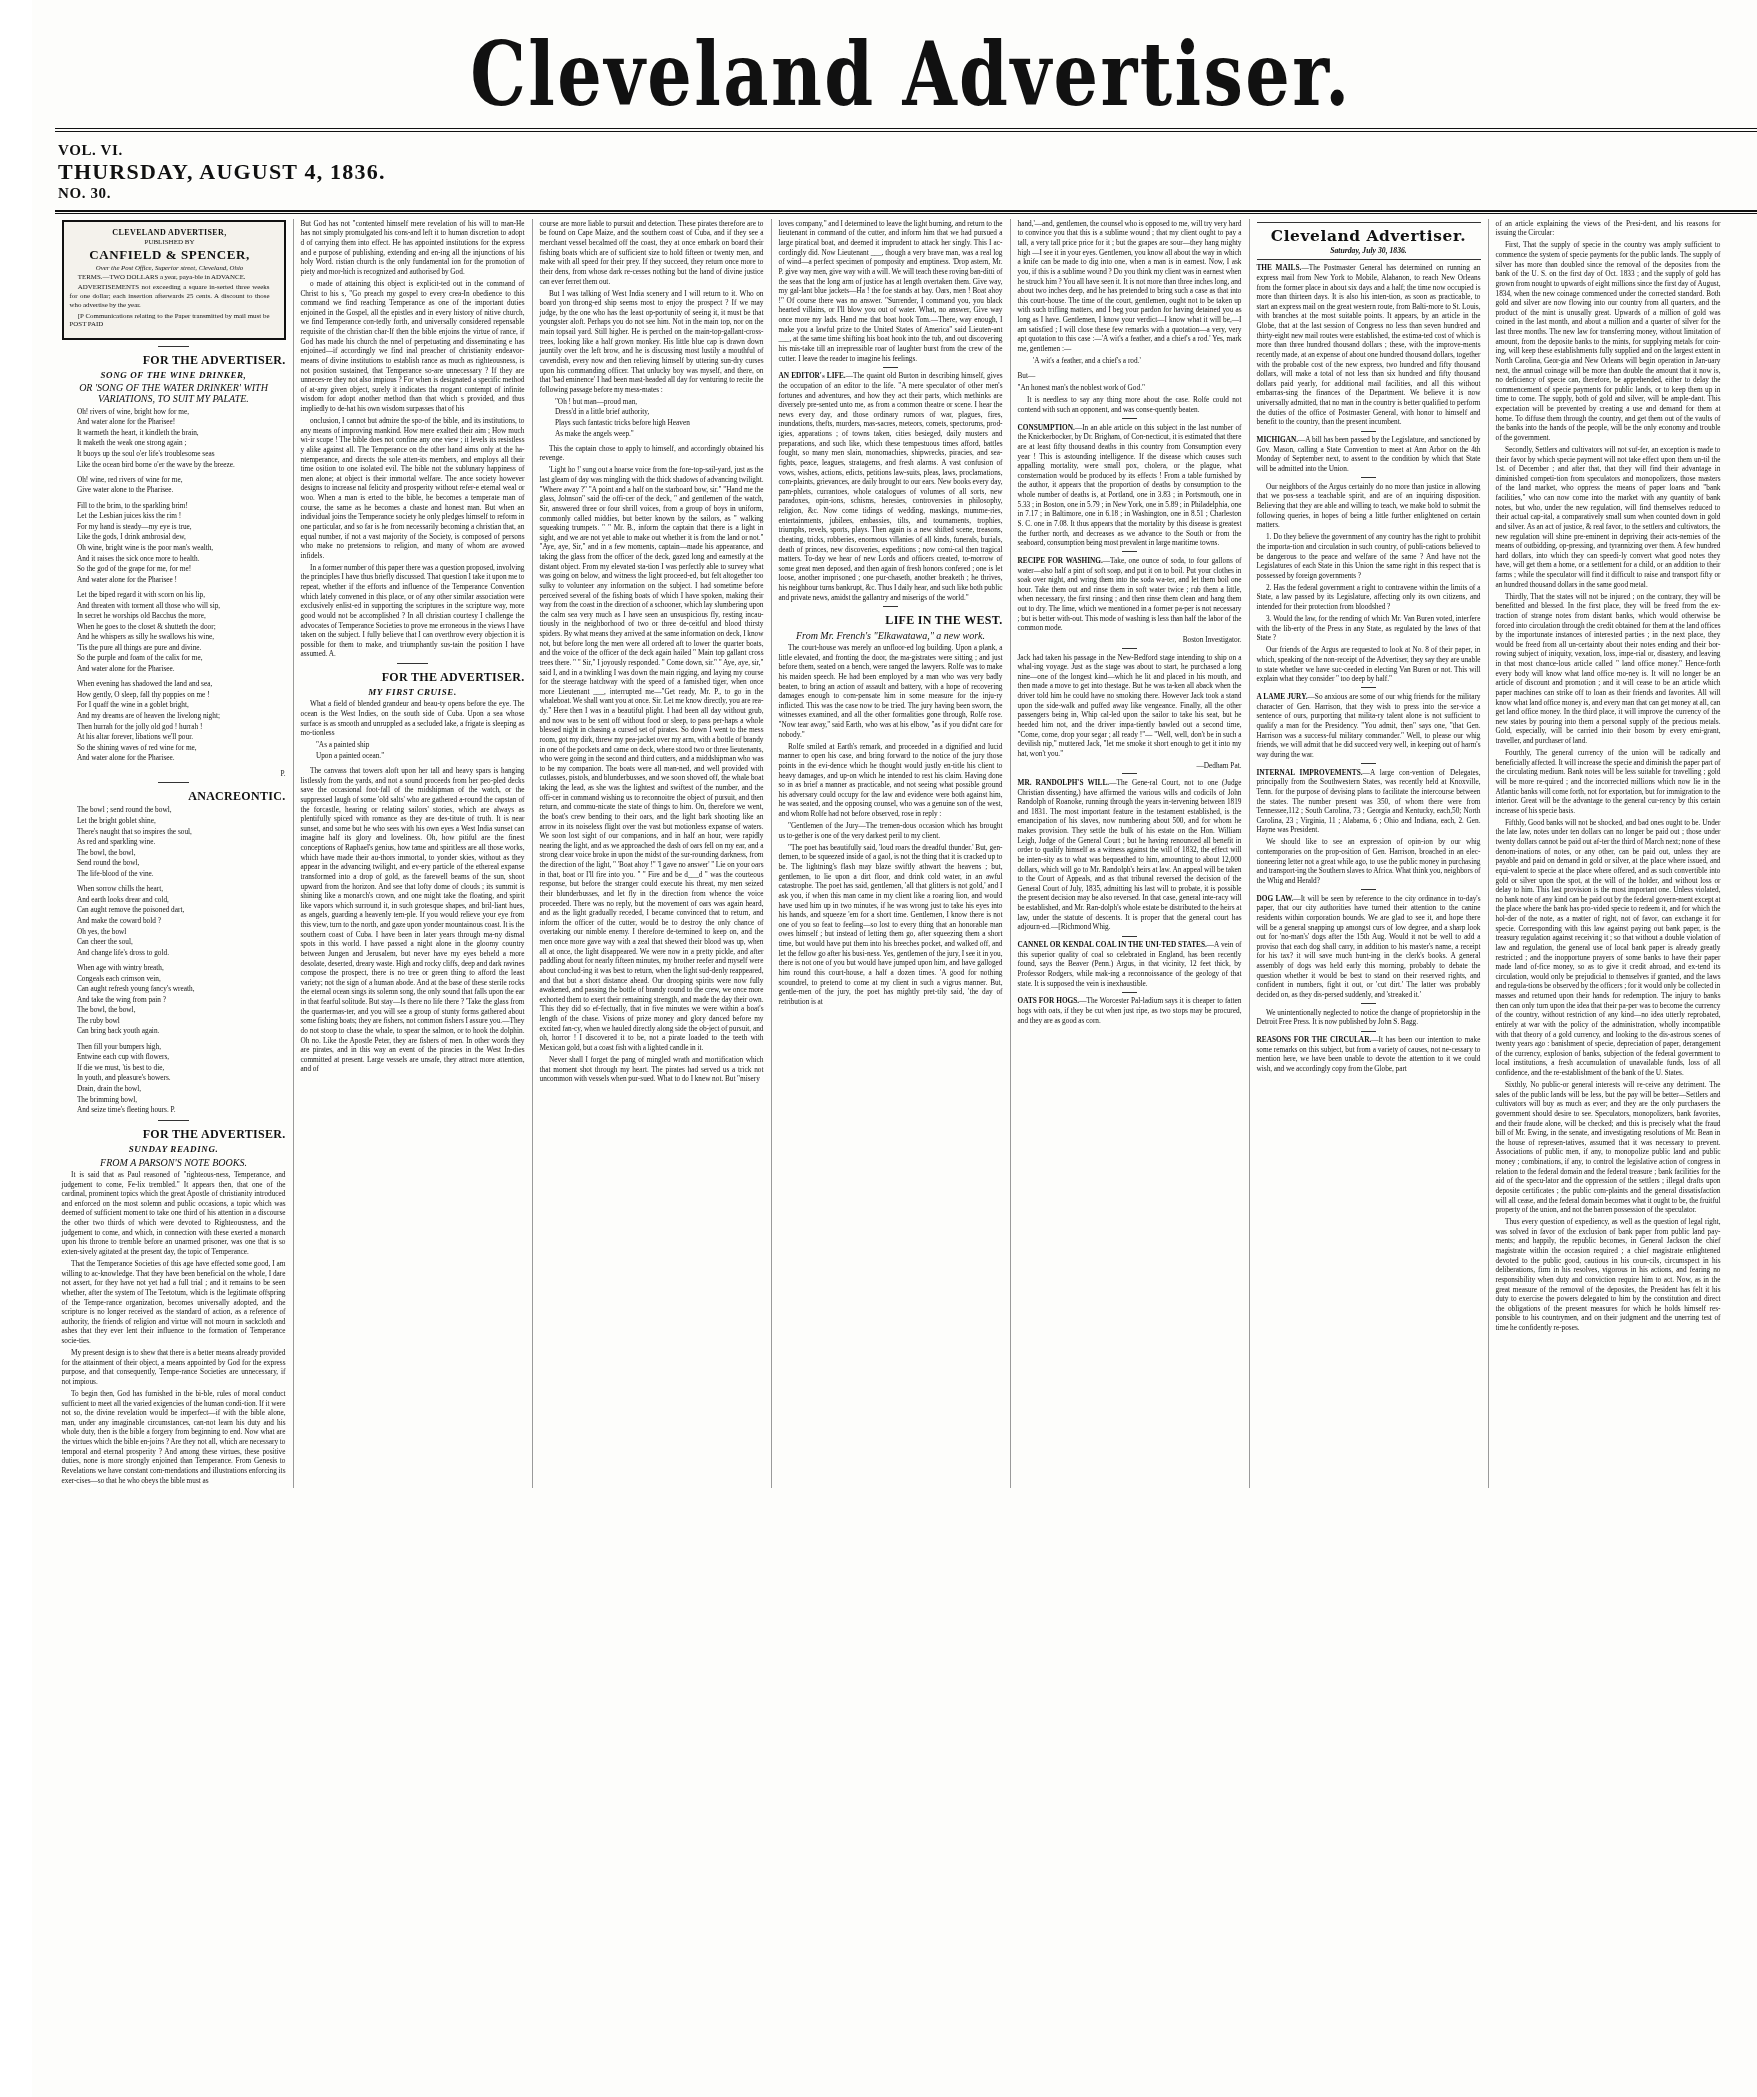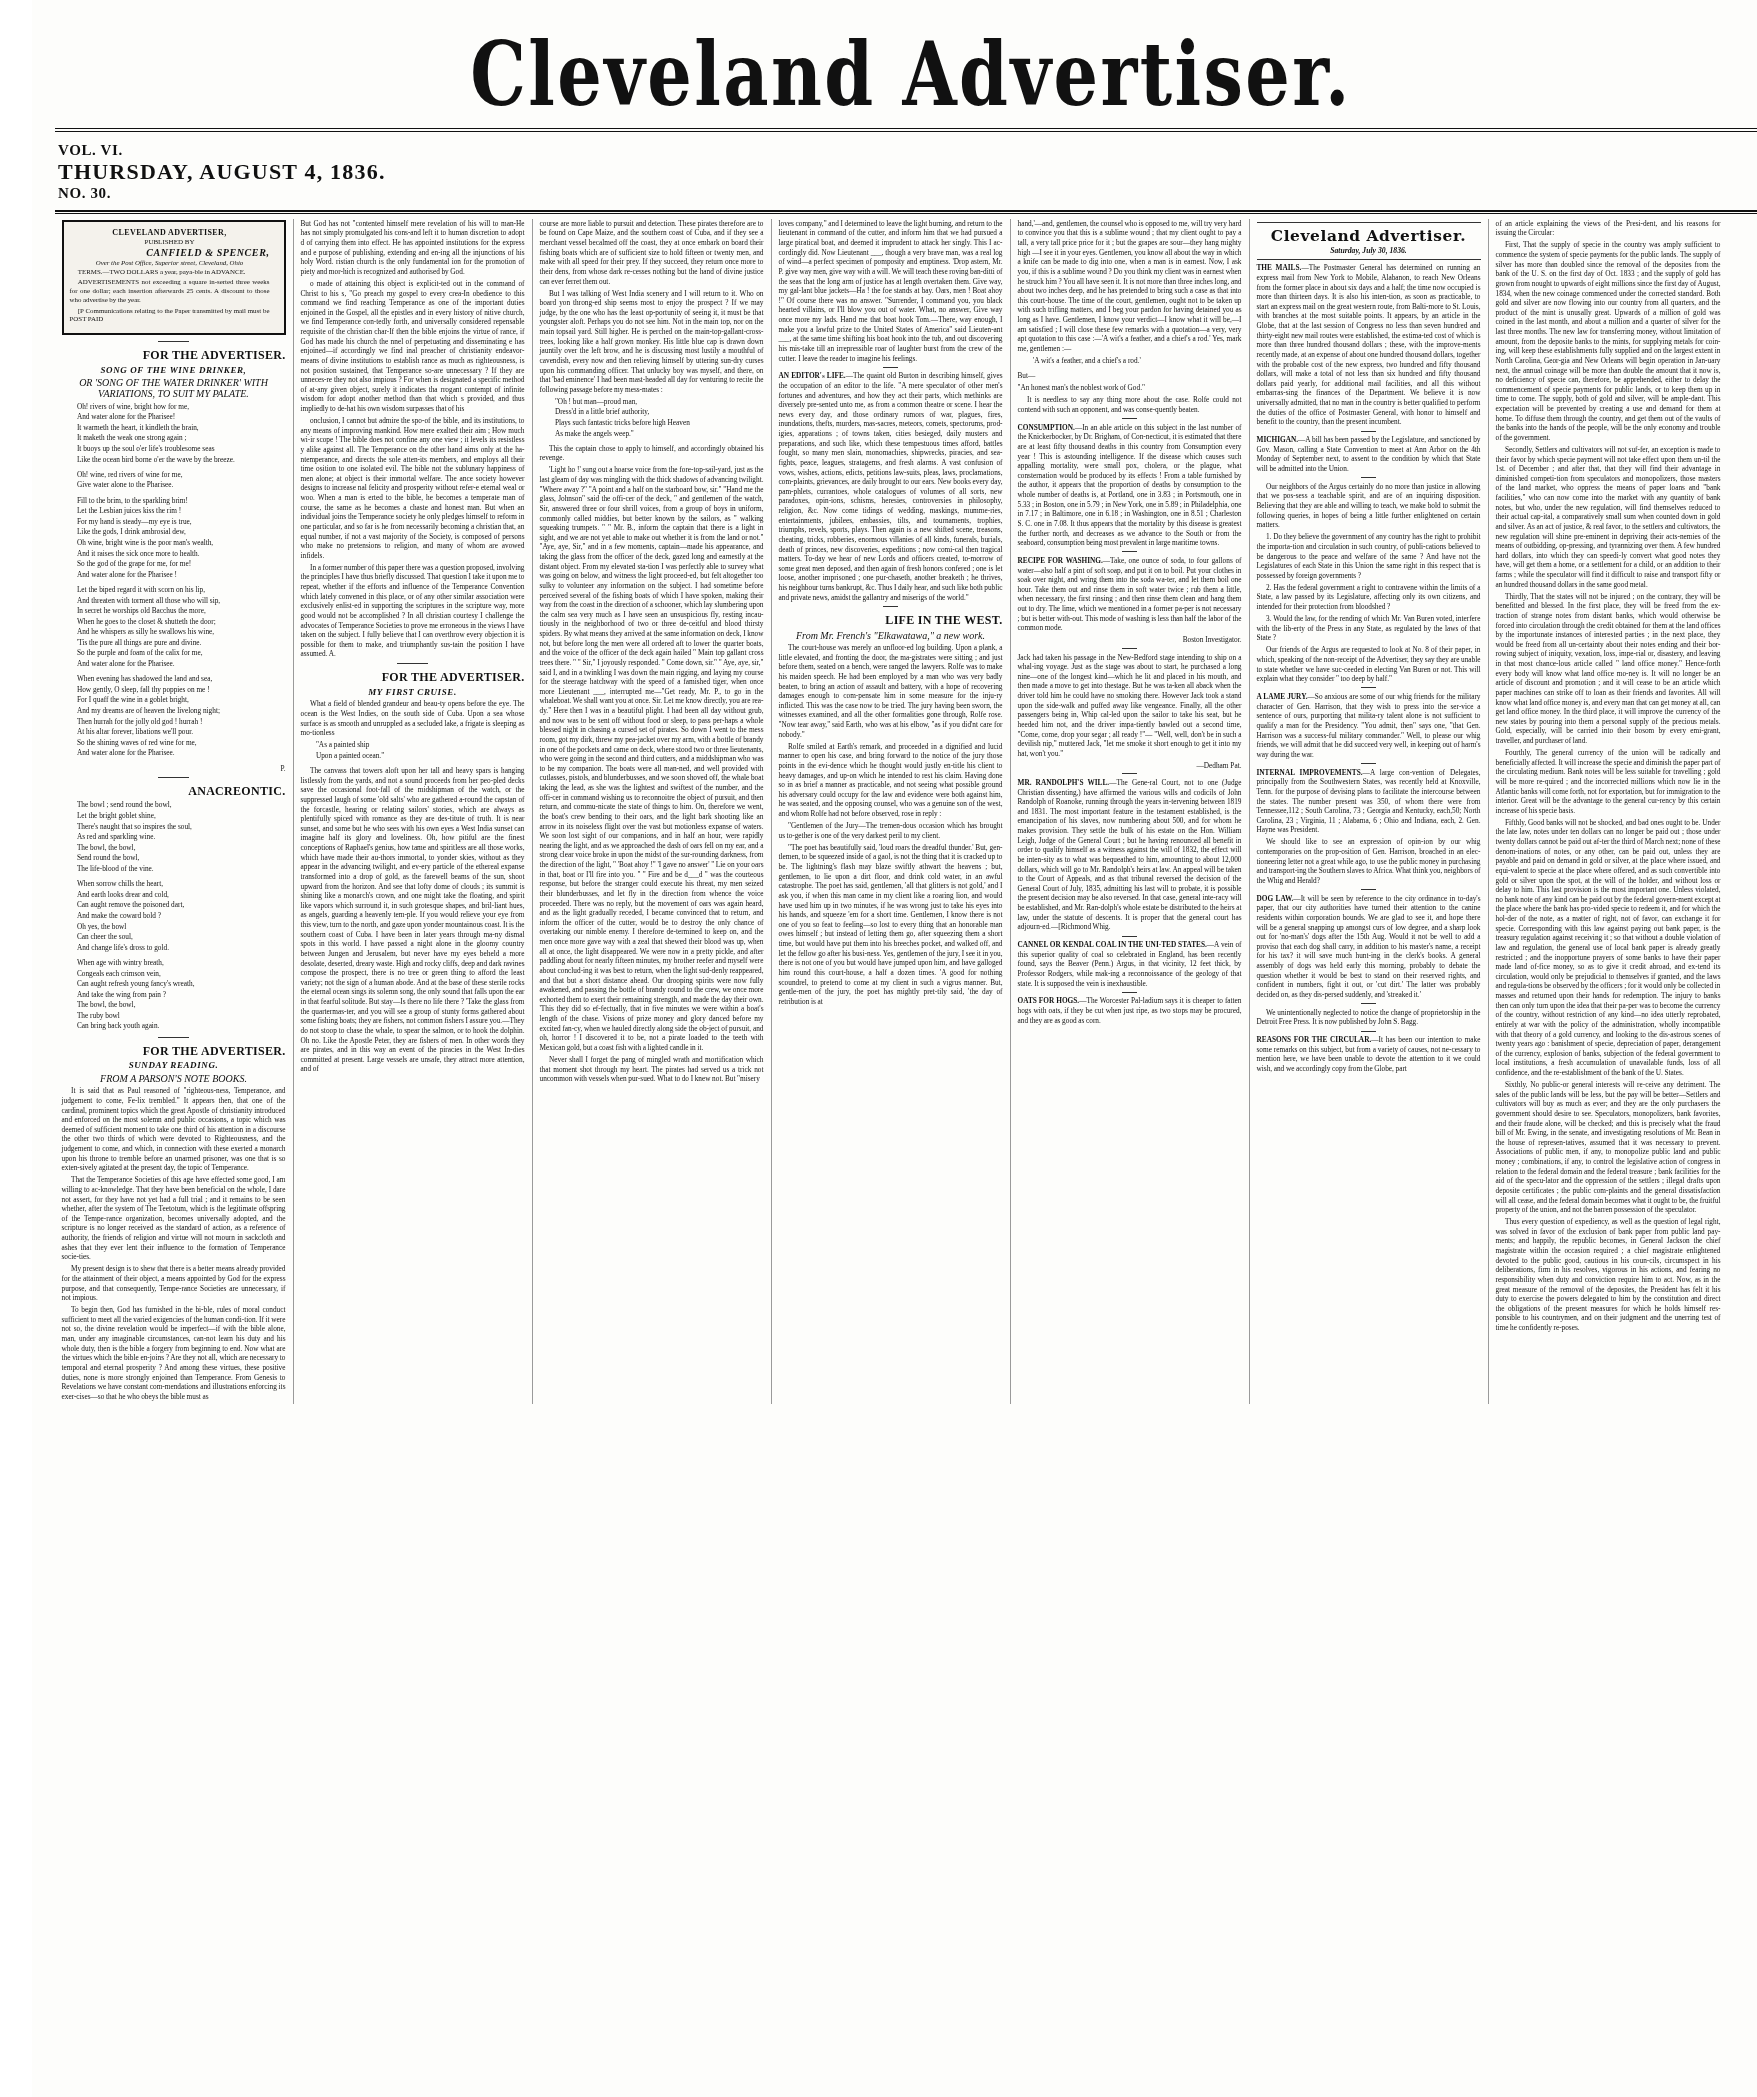--- a/index.html
+++ b/index.html
@@ -161,26 +161,25 @@
     font-size: 8px;
     letter-spacing: 0.4px;
     margin-bottom: 1.2px;
   }
   .adbox .bx-sub {
     text-align: center;
     font-size: 7px;
     margin-bottom: 0.6px;
   }
   .adbox .bx-firm {
-    text-align: right;
-    font-weight: bold;
-    font-size: 10px;
+    text-align: center;
+    font-weight: bold;
+    font-size: 13px;
     letter-spacing: 0.6px;
     margin: 0.6px 0 1.2px 0;
-    font-style: italic;
   }
   .adbox .bx-line {
     text-align: center;
     font-size: 6.8px;
     font-style: italic;
     margin-bottom: 1.8px;
   }
   .adbox p {
     font-size: 6.9px;
     line-height: 1.28;
@@ -294,20 +293,27 @@
       Oh yes, the bowl
       Can cheer the soul,
       And change life's dross to gold.</div>
       <div class="verse">When age with wintry breath,
    Congeals each crimson vein,
 Can aught refresh young fancy's wreath,
    And take the wing from pain ?
       The bowl, the bowl,
       The ruby bowl
       Can bring back youth again.</div>
+      <div class="verse">Then fill your bumpers high,
+   Entwine each cup with flowers,
+If die we must, 'tis best to die,
+   In youth, and pleasure's bowers.
+      Drain, drain the bowl,
+      The brimming bowl,
+   And seize time's fleeting hours.   P.</div>
 
       <hr class="dash-sep">
       <div class="head-center">FOR THE ADVERTISER.</div>
       <div class="title-center">SUNDAY READING.</div>
       <div class="subhead-center">FROM A PARSON'S NOTE BOOKS.</div>
       <p>It is said that as Paul reasoned of "righteous-ness, Temperance, and judgement to come, Fe-lix trembled."  It appears then, that one of the cardinal, prominent topics which the great Apostle of christianity introduced and enforced on the most solemn and public occasions, a topic which was deemed of sufficient moment to take one third of his attention in a discourse the other two thirds of which were devoted to Righteousness, and the judgement to come, and which, in connection with these exerted a monarch upon his throne to tremble before an unarmed prisoner, was one that is so exten-sively agitated at the present day, the topic of Temperance.</p>
       <p>That the Temperance Societies of this age have effected some good, I am willing to ac-knowledge.  That they have been beneficial on the whole, I dare not assert, for they have not yet had a full trial ; and it remains to be seen whether, after the system of The Teetotum, which is the legitimate offspring of the Tempe-rance organization, becomes universally adopted, and the scripture is no longer received as the standard of action, as a reference of authority, the friends of religion and virtue will not mourn in sackcloth and ashes that they ever lent their influence to the formation of Temperance socie-ties.</p>
       <p>My present design is to shew that there is a better means already provided for the attainment of their object, a means appointed by God for the express purpose, and that consequently, Tempe-rance Societies are unnecessary, if not impious.</p>
       <p>To begin then, God has furnished in the bi-ble, rules of moral conduct sufficient to meet all the varied exigencies of the human condi-tion.  If it were not so, the divine revelation would be imperfect—if with the bible alone, man, under any imaginable circumstances, can-not learn his duty and his whole duty, then is the bible a forgery from beginning to end.  Now what are the virtues which the bible en-joins ?  Are they not all, which are necessary to temporal and eternal prosperity ?  And among these virtues, these positive duties, none is more strongly enjoined than Temperance.  From Genesis to Revelations we have constant com-mendations and illustrations enforcing its exer-cises—so that he who obeys the bible must as</p>
     </div>

